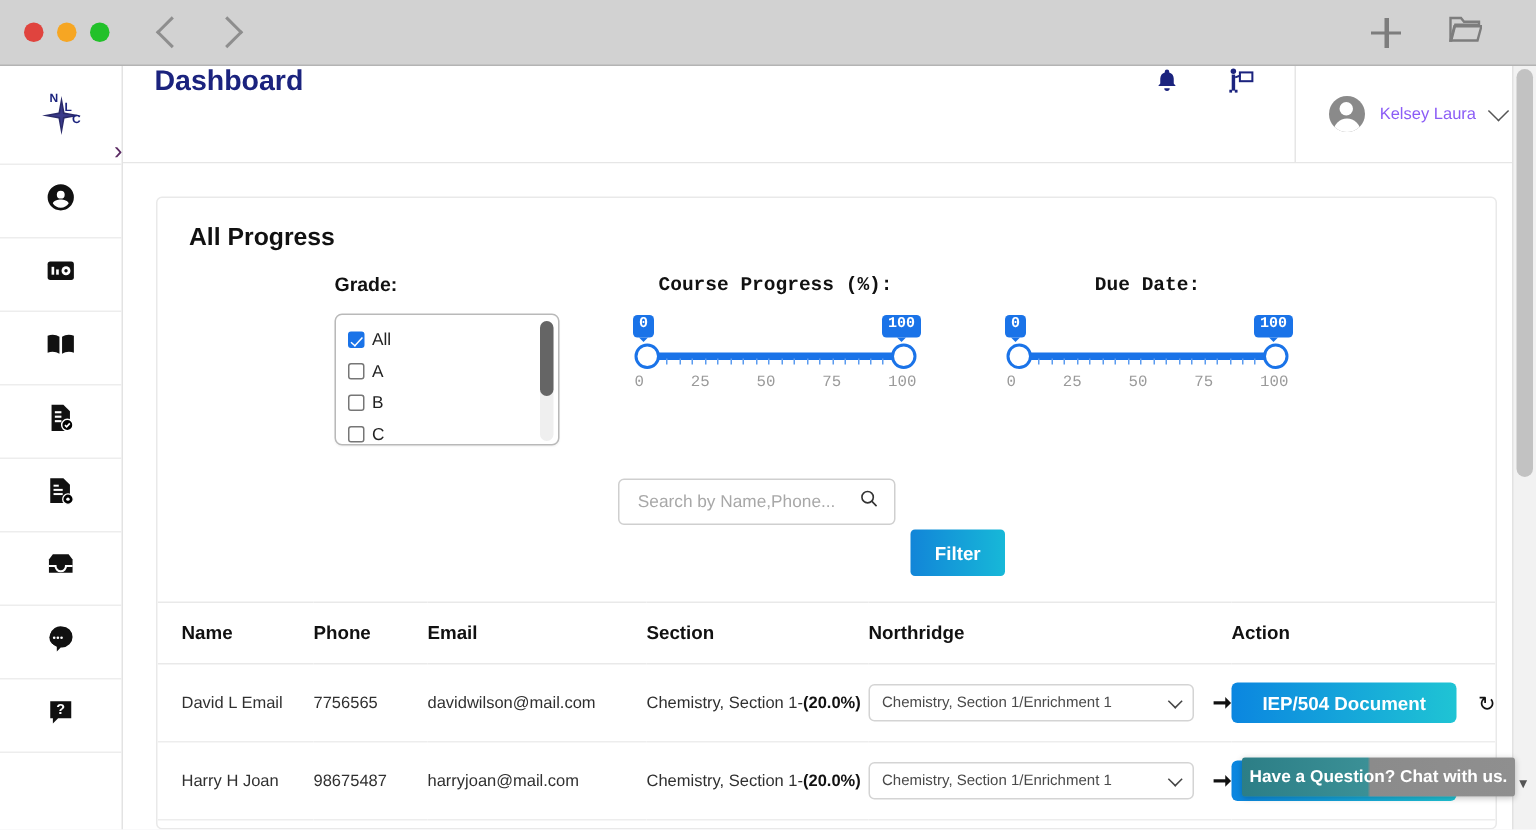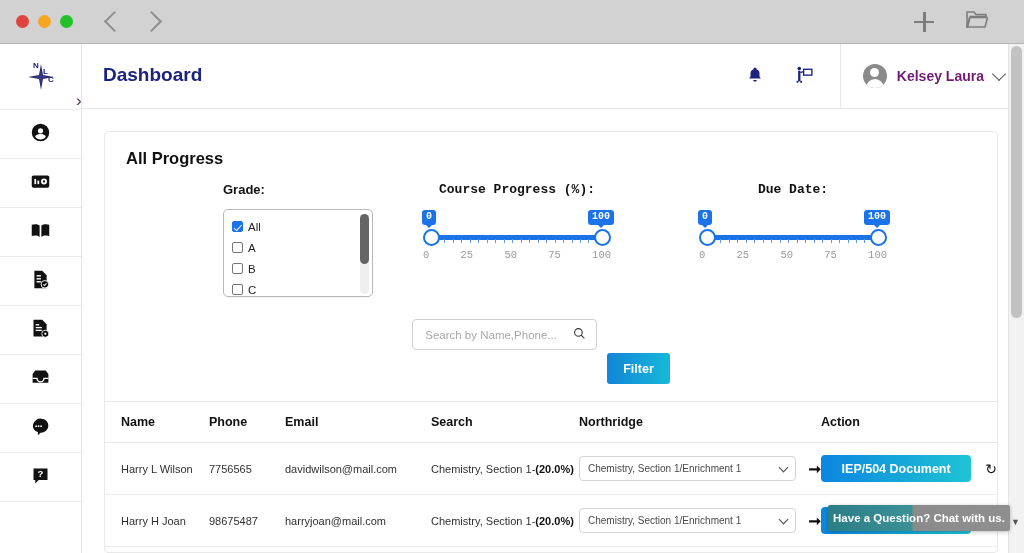--- a/index.html
+++ b/index.html
@@ -55,37 +55,37 @@
     position:absolute;left:76px;top:50px;width:14px;height:14px;z-index:40;
     color:#5b2a63;font-size:17px;line-height:14px;cursor:pointer;
     font-family:"Liberation Sans",sans-serif;
   }
 
   
   .right{flex:1;display:flex;flex-direction:column;min-width:0;position:relative;}
 
   .topbar{
     height:65px;flex:0 0 65px;background:#fff;border-bottom:1px solid #e6e6e6;
-    display:flex;align-items:center;box-sizing:border-box;
+    display:flex;align-items:flex-start;box-sizing:border-box;
   }
   .topbar-titles{padding-left:21px;flex:1;}
   .page-title{
     color:#1b237e;font-size:19px;font-weight:bold;line-height:22px;margin:0 0 3px 0;
   }
   .page-sub{color:#6f6f6f;font-size:11.5px;line-height:14px;}
   .topbar-icons{display:flex;gap:30px;align-items:center;padding:0 26px;}
   .topbar-icons svg{fill:#1b237e;}
   .topbar-user{
     border-left:1px solid #e6e6e6;height:100%;display:flex;align-items:center;
     gap:10px;padding:0 20px 0 22px;box-sizing:border-box;cursor:pointer;
   }
   .avatar{width:24px;height:24px;border-radius:50%;background:#8a8a8a;position:relative;overflow:hidden;flex:0 0 24px;}
   .avatar:before{content:"";position:absolute;left:7.5px;top:4px;width:9px;height:9px;border-radius:50%;background:#fff;}
   .avatar:after{content:"";position:absolute;left:3px;top:15px;width:18px;height:13px;border-radius:9px 9px 0 0;background:#fff;}
-  .user-name{font-size:14px;color:#701a75;font-weight:bold;}
+  .user-name{font-size:11px;color:#8b5cf6;font-weight:normal;}
   .caret{width:9px;height:9px;border-right:1.6px solid #555;border-bottom:1.6px solid #555;transform:rotate(45deg);margin-bottom:4px;}
 
   
   .content{
     flex:1;background:#fff;overflow:hidden;position:relative;
     padding:22px 26px 0 22px;box-sizing:border-box;
   }
   .card{
     border:1px solid #e9e9e9;border-radius:4px;background:#fff;height:100%;
     box-sizing:border-box;overflow:hidden;
@@ -114,21 +114,21 @@
     border:solid #fff;border-width:0 1.7px 1.7px 0;transform:rotate(42deg);
   }
   .grade-scroll{
     position:absolute;right:3px;top:4px;width:9px;height:80px;background:#efefef;border-radius:5px;
   }
   .grade-thumb{position:absolute;right:3px;top:4px;width:9px;height:50px;background:#656565;border-radius:5px;}
 
   
   .slider-block{width:190px;text-align:center;font-family:Liberation Mono, monospace;}
   .slider-block.prog{margin-left:12px;}
-  .slider-block.due{margin-left:86px;}
+  .slider-block.due{margin-left:58px;}
   .slider-title{font-size:13px;font-weight:bold;color:#111;margin-bottom:15px;}
   .slider-wrap{position:relative;height:46px;}
   .s-track{
     position:absolute;left:9px;right:9px;top:23px;height:4.5px;background:#1a73e8;border-radius:3px;
   }
   .s-ticks{position:absolute;left:14px;right:14px;top:27px;height:5px;display:flex;justify-content:space-between;}
   .s-ticks i{width:1px;height:4px;background:#5b9bf0;display:block;}
   .s-handle{
     position:absolute;top:17px;width:17px;height:17px;border-radius:50%;
     background:#fff;border:2.8px solid #1a73e8;box-sizing:border-box;cursor:pointer;
@@ -488,28 +488,28 @@
           </div>
           <button class="btn-filter">Filter</button>
         </div>
 
         <table class="tbl">
           <thead>
             <tr>
               <th class="c-name">Name</th>
               <th class="c-phone">Phone</th>
               <th class="c-email">Email</th>
-              <th class="c-courses">Search</th>
+              <th class="c-courses">Section</th>
               <th class="c-assign">Northridge</th>
               <th class="c-action">Action</th>
             </tr>
           </thead>
           <tbody>
             <tr>
-              <td class="c-name">Harry L Wilson</td>
+              <td class="c-name">David L Email</td>
               <td class="c-phone">7756565</td>
               <td class="c-email">davidwilson@mail.com</td>
               <td class="c-courses"><span>Chemistry, Section 1-</span><span class="pct">(20.0%)</span></td>
               <td class="c-assign">
                 <div class="assign-cell">
                   <div class="sel">
                     <span>Chemistry, Section 1/Enrichment 1</span>
                     <span class="sel-caret"></span>
                   </div>
                   <span class="go-arrow">➞</span>

